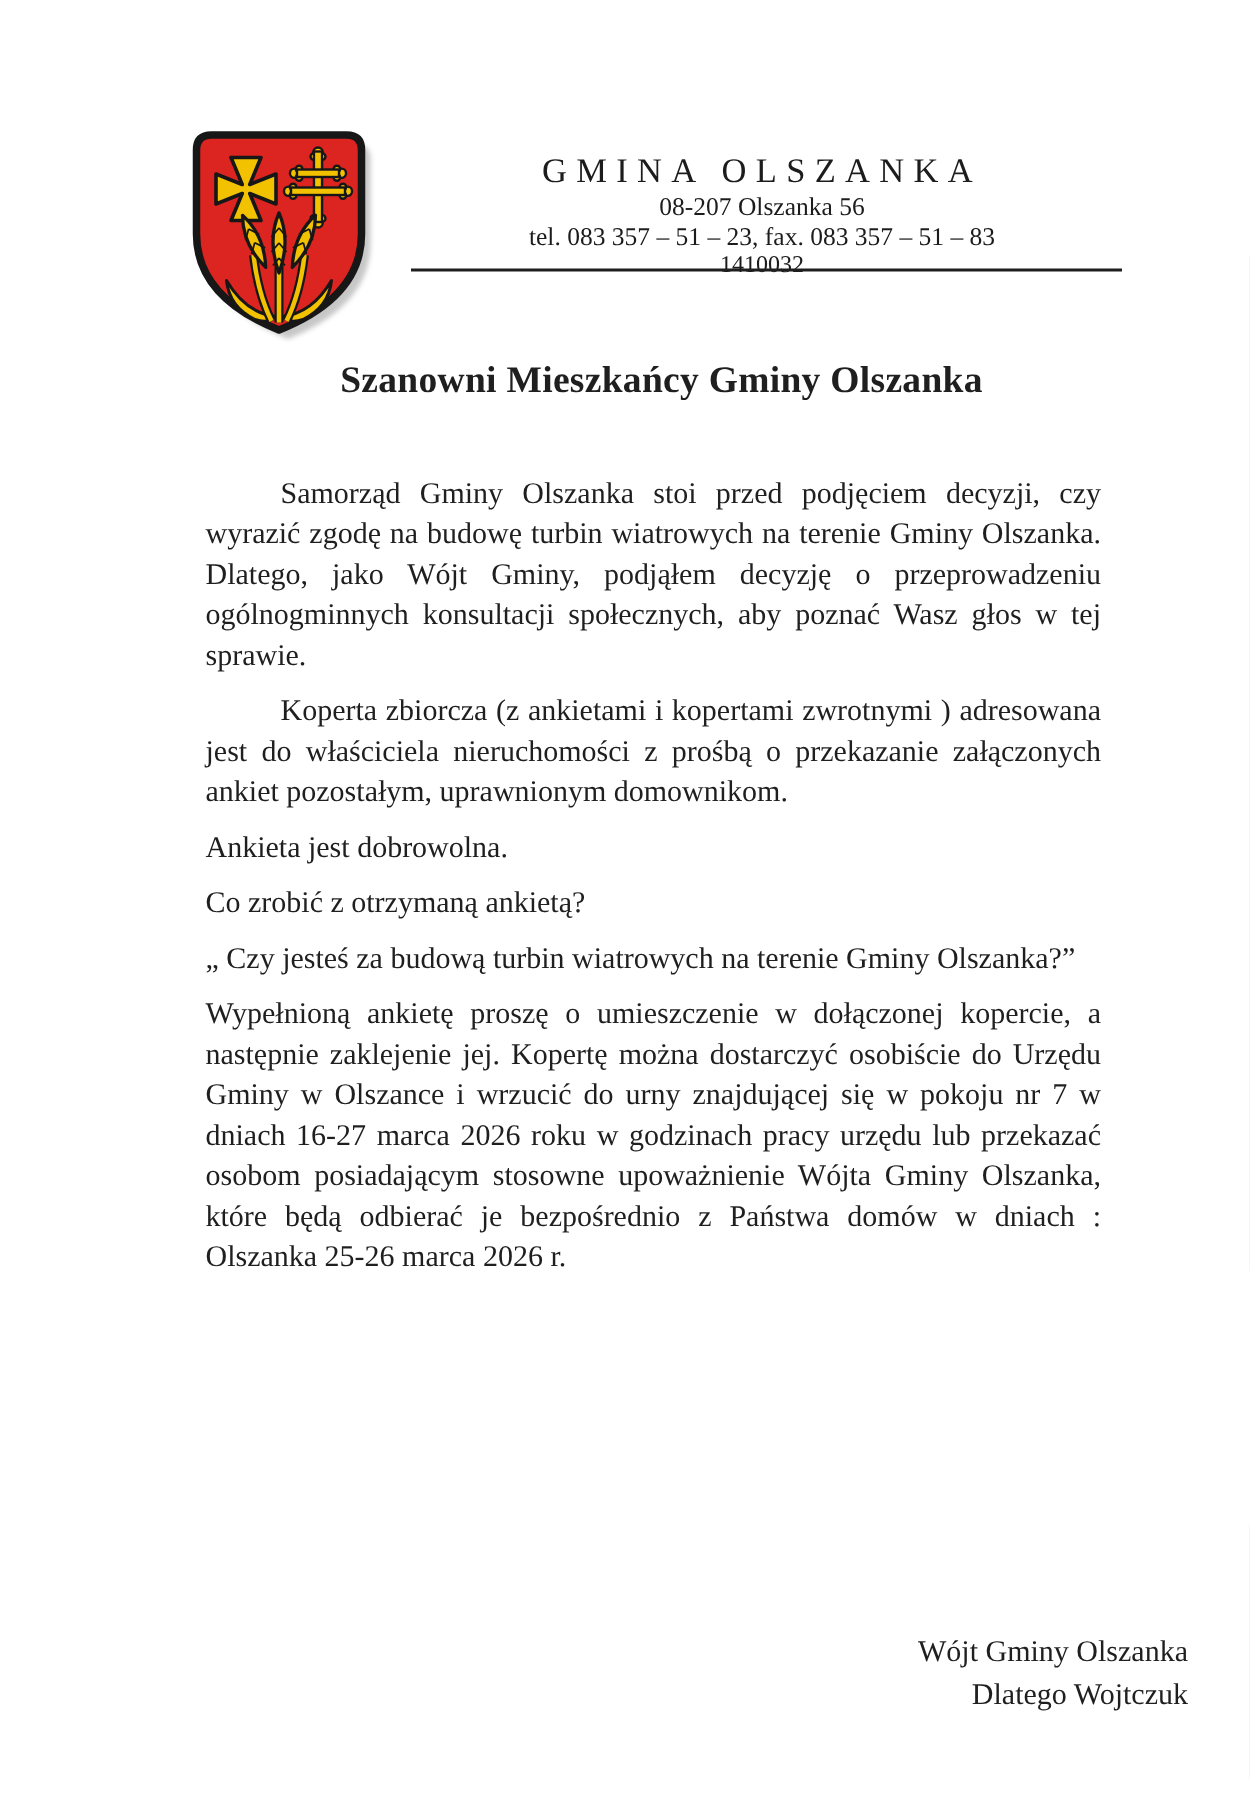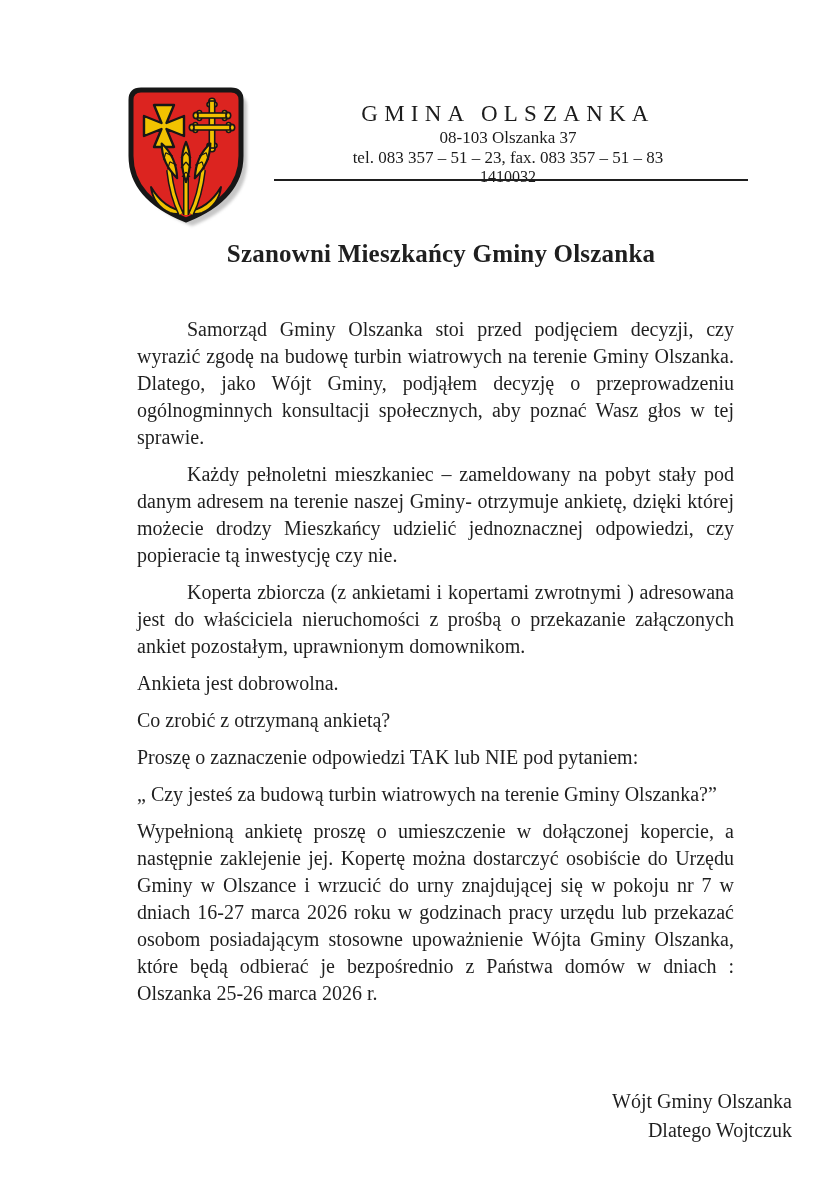--- a/index.html
+++ b/index.html
@@ -102,35 +102,33 @@
       </g>
       <g transform="rotate(24 83 76)">
         <path d="M83,58 Q91,76 83,96 Q75,76 83,58 Z" fill="#f2c200" stroke="#171717" stroke-width="2.2" stroke-linejoin="round"></path>
         <path d="M83,68 L78,74 M83,68 L88,74 M83,78 L78,84 M83,78 L88,84" stroke="#171717" stroke-width="1.2" fill="none"></path>
       </g>
     </g>
   </svg>
 
   <div class="lh-text">
     <div class="org">GMINA OLSZANKA</div>
-    <div class="addr">08-103 Olszanka 37</div>
+    <div class="addr">08-207 Olszanka 56</div>
     <div class="phone">tel. 083 357 – 51 – 23, fax. 083 357 – 51 – 83</div>
     <div class="code">1410032</div>
   </div>
   <div class="rule"></div>
 
   <div class="content">
     <h1 class="title">Szanowni Mieszkańcy Gminy Olszanka</h1>
 
     <p class="para indent">Samorząd Gminy Olszanka stoi przed podjęciem decyzji, czy wyrazić zgodę na budowę turbin wiatrowych na terenie Gminy Olszanka. Dlatego, jako Wójt Gminy, podjąłem decyzję o przeprowadzeniu ogólnogminnych konsultacji społecznych, aby poznać Wasz głos w tej sprawie.</p>
-    <p class="para indent">Każdy pełnoletni mieszkaniec – zameldowany na pobyt stały pod danym adresem na terenie naszej Gminy- otrzymuje ankietę, dzięki której możecie drodzy Mieszkańcy udzielić jednoznacznej odpowiedzi, czy popieracie tą inwestycję czy nie.</p>
     <p class="para indent">Koperta zbiorcza (z ankietami i kopertami zwrotnymi ) adresowana jest do właściciela nieruchomości z prośbą o przekazanie załączonych ankiet pozostałym, uprawnionym domownikom.</p>
     <p class="para">Ankieta jest dobrowolna.</p>
     <p class="para">Co zrobić z otrzymaną ankietą?</p>
-    <p class="para">Proszę o zaznaczenie odpowiedzi TAK lub NIE pod pytaniem:</p>
     <p class="para bold-q">„ Czy jesteś za budową turbin wiatrowych na terenie Gminy Olszanka?”</p>
     <p class="para">Wypełnioną ankietę proszę o umieszczenie w dołączonej kopercie, a następnie zaklejenie jej. Kopertę można dostarczyć osobiście do Urzędu Gminy w Olszance i wrzucić do urny znajdującej się w pokoju nr 7 w dniach 16-27 marca 2026 roku w godzinach pracy urzędu lub przekazać osobom posiadającym stosowne upoważnienie Wójta Gminy Olszanka, które będą odbierać je bezpośrednio z Państwa domów w dniach : Olszanka 25-26 marca 2026 r.</p>
   </div>
 
   <div class="signature">
     <div>Wójt Gminy Olszanka</div>
     <div>Dlatego Wojtczuk</div>
   </div>
 
 </div>

